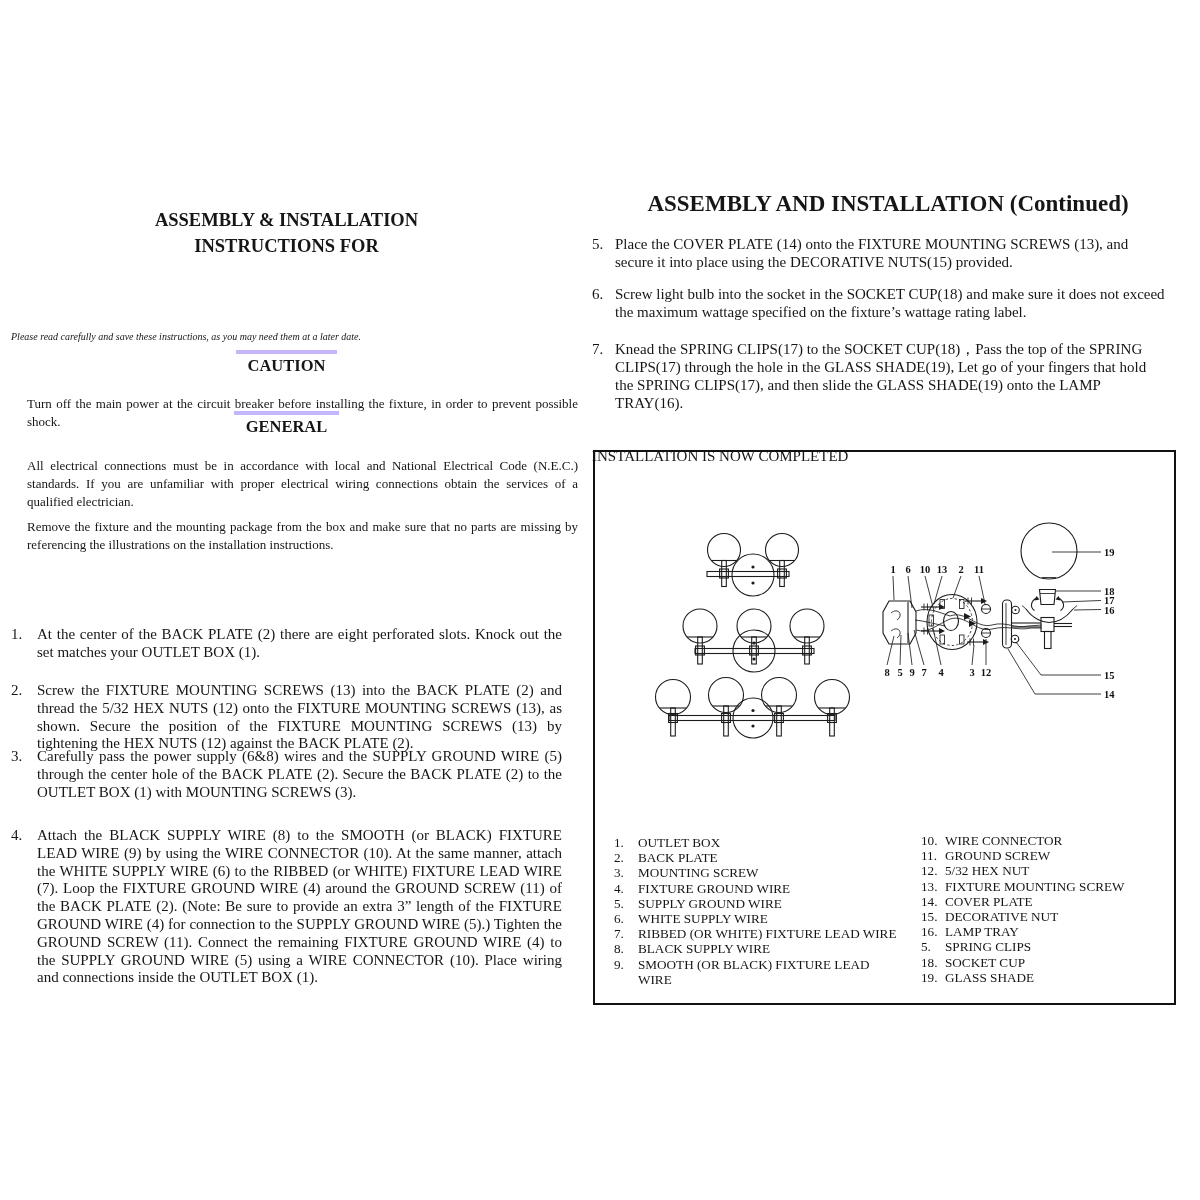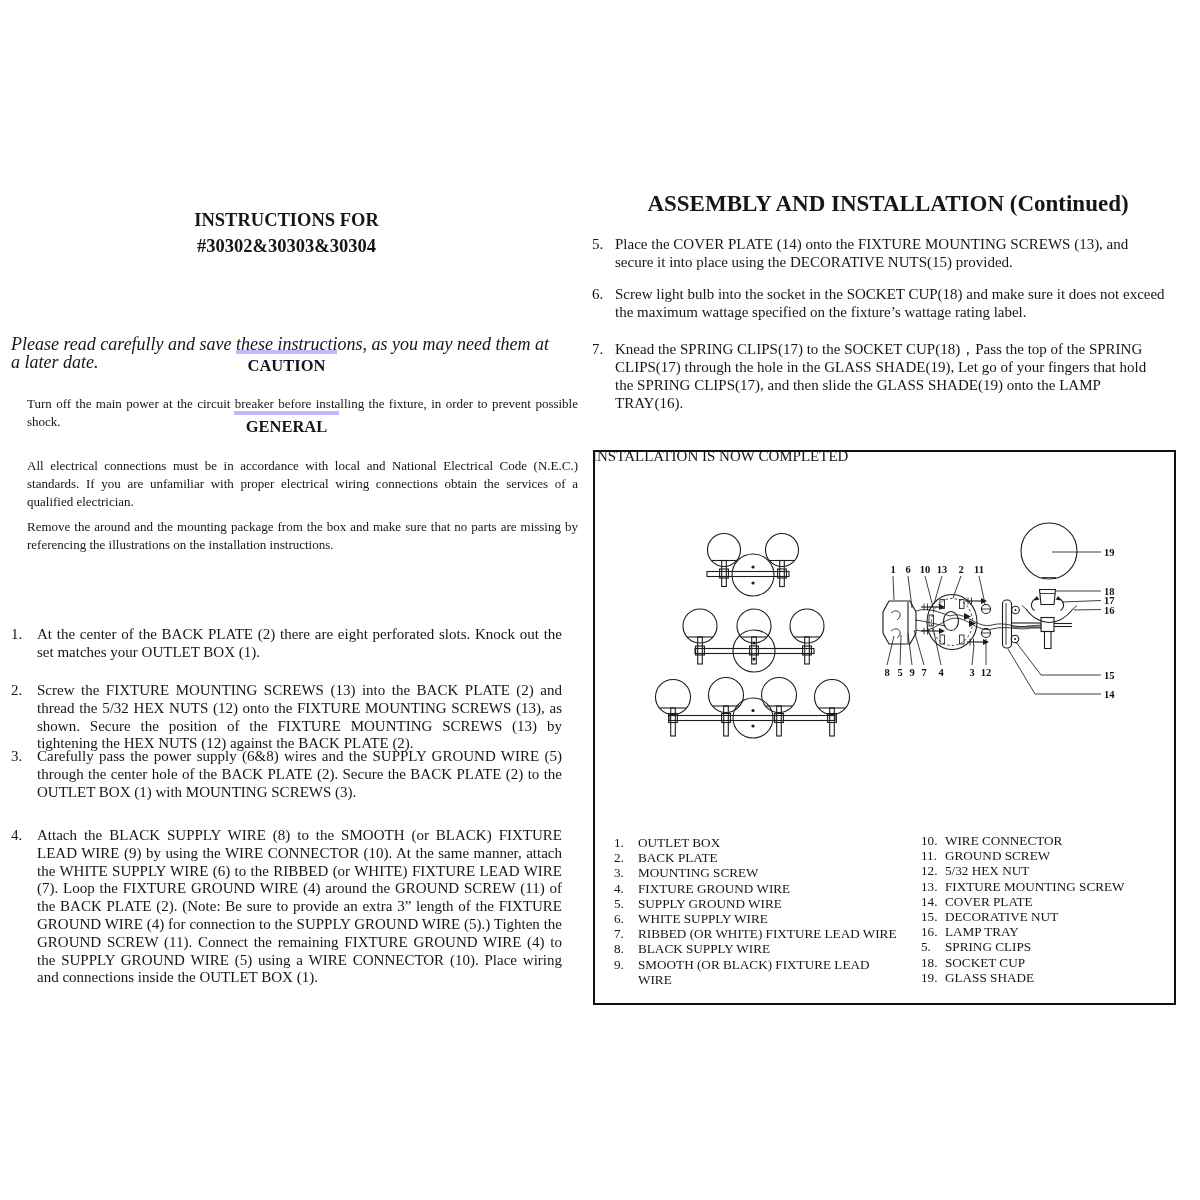--- a/index.html
+++ b/index.html
@@ -5,21 +5,21 @@
   html,body{margin:0;padding:0;background:#e8e8e8;}
   .page{
     position:relative;width:1200px;height:1200px;background:#ffffff;
     font-family:"Liberation Serif","DejaVu Serif",serif;color:#161616;
     overflow:hidden;margin:0 auto;
   }
   
   .title-block{position:absolute;left:11px;top:207px;width:551px;text-align:center;
     font-size:18.5px;font-weight:bold;line-height:26px;}
   .intro-note{position:absolute;left:11px;top:318px;width:551px;
-    font-size:18px;font-style:italic;line-height:17.8px;}
+    font-size:10px;font-style:italic;line-height:17.8px;}
   .rule-head{position:absolute;left:11px;width:551px;text-align:center;}
   .rule-head span{display:inline-block;border-top:4px solid #c4b5fd;
     padding:2px 12px 0 12px;font-weight:bold;font-size:16.5px;}
   .rule-head.big span{font-size:17px;padding:2px 15px 0 15px;}
   .para{position:absolute;left:27px;width:551px;font-size:13px;line-height:17.8px;
     text-align:justify;}
   .step{position:absolute;left:11px;width:551px;display:flex;
     font-size:15px;line-height:17.8px;}
   .step .snum{flex:0 0 26px;}
   .step .stext{flex:1;text-align:justify;}
@@ -46,36 +46,36 @@
   svg .fl{fill:#1c1c1c;stroke:none;}
   svg text{font-family:"Liberation Serif","DejaVu Serif",serif;
     font-size:10.5px;font-weight:bold;fill:#111;}
 </style>
 </head>
 <body>
 
 <div class="page">
 
   <div class="title-block">
+    <div>ASSEMBLY &amp; INSTALLATION</div>
     <div>INSTRUCTIONS FOR</div>
-    <div>#30302&amp;30303&amp;30304</div>
   </div>
 
   <p class="intro-note">Please read carefully and save these instructions, as you may need them at a later date.</p>
 
   <div class="rule-head" style="top:350px">
     <span>CAUTION</span>
   </div>
   <p class="para" style="top:382px">Turn off the main power at the circuit breaker before installing the fixture, in order to prevent possible shock.</p>
 
   <div class="rule-head" style="top:411px">
     <span>GENERAL</span>
   </div>
   <p class="para" style="top:444px">All electrical connections must be in accordance with local and National Electrical Code (N.E.C.) standards.  If you are unfamiliar with proper electrical wiring connections obtain the services of a qualified electrician.</p>
-  <p class="para" style="top:505px">Remove the around and the mounting package from the box and make sure that no parts are missing by referencing the illustrations on the installation instructions.</p>
+  <p class="para" style="top:505px">Remove the fixture and the mounting package from the box and make sure that no parts are missing by referencing the illustrations on the installation instructions.</p>
 
 
   <div class="step" style="top:626px">
     <span class="snum">1.</span>
     <div class="stext">At the center of the BACK PLATE (2) there are eight perforated slots.  Knock out the set matches your OUTLET BOX (1).</div>
   </div>
   <div class="step" style="top:682px">
     <span class="snum">2.</span>
     <div class="stext">Screw the  FIXTURE MOUNTING SCREWS (13) into the BACK PLATE (2) and thread the 5/32 HEX NUTS (12) onto the FIXTURE MOUNTING SCREWS (13), as shown.  Secure the position of the FIXTURE MOUNTING SCREWS (13) by tightening the HEX NUTS (12) against the BACK PLATE (2).</div>
   </div>

